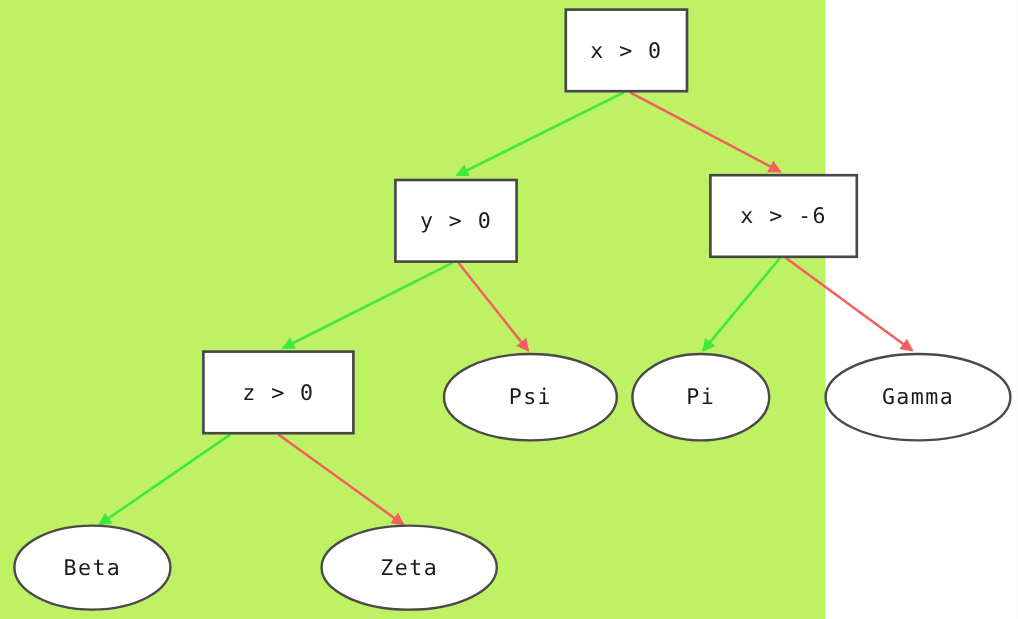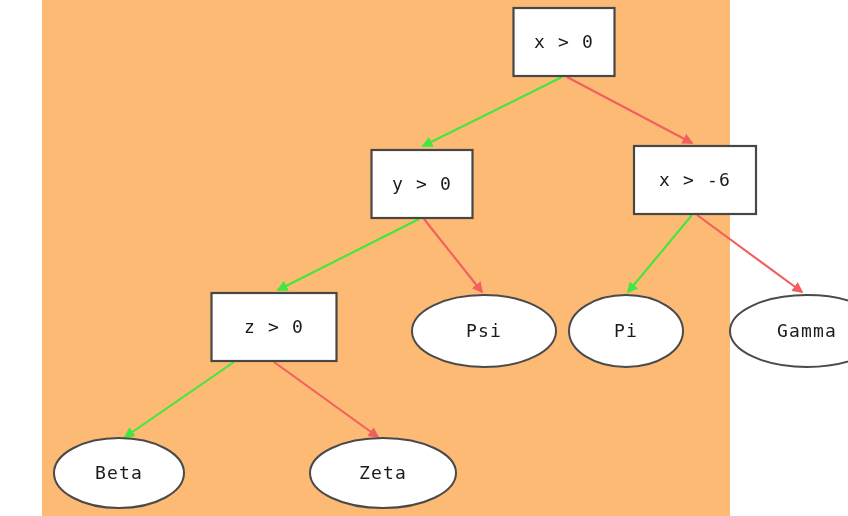--- a/index.html
+++ b/index.html
@@ -11,22 +11,21 @@
   body {
     width: 848px;
     height: 516px;
     overflow: hidden;
     font-family: "DejaVu Sans Mono", "Liberation Mono", monospace;
   }
   #diagram-root {
     position: relative;
     width: 688px;
     height: 516px;
-    background: #fdba74;
-    margin-left: 42px;
+    background: #bef264;
   }
   svg#tree-svg {
     display: block;
     width: 848px;
     height: 516px;
   }
   .node-shape {
     fill: #ffffff;
   }
   .decision-shape {

